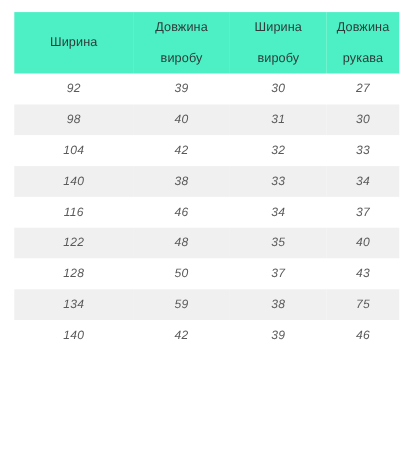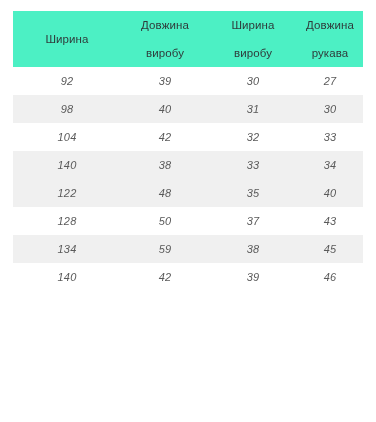--- a/index.html
+++ b/index.html
@@ -106,37 +106,43 @@
           <td>42</td>
           <td>32</td>
           <td>33</td>
         </tr>
         <tr class="row-even">
           <td>140</td>
           <td>38</td>
           <td>33</td>
           <td>34</td>
         </tr>
+        <tr class="row-odd">
+          <td>116</td>
+          <td>46</td>
+          <td>34</td>
+          <td>37</td>
+        </tr>
         <tr class="row-even">
           <td>122</td>
           <td>48</td>
           <td>35</td>
           <td>40</td>
         </tr>
         <tr class="row-odd">
           <td>128</td>
           <td>50</td>
           <td>37</td>
           <td>43</td>
         </tr>
         <tr class="row-even">
           <td>134</td>
           <td>59</td>
           <td>38</td>
-          <td>45</td>
+          <td>75</td>
         </tr>
         <tr class="row-odd">
           <td>140</td>
           <td>42</td>
           <td>39</td>
           <td>46</td>
         </tr>
       </tbody>
   </table>
 </div>

